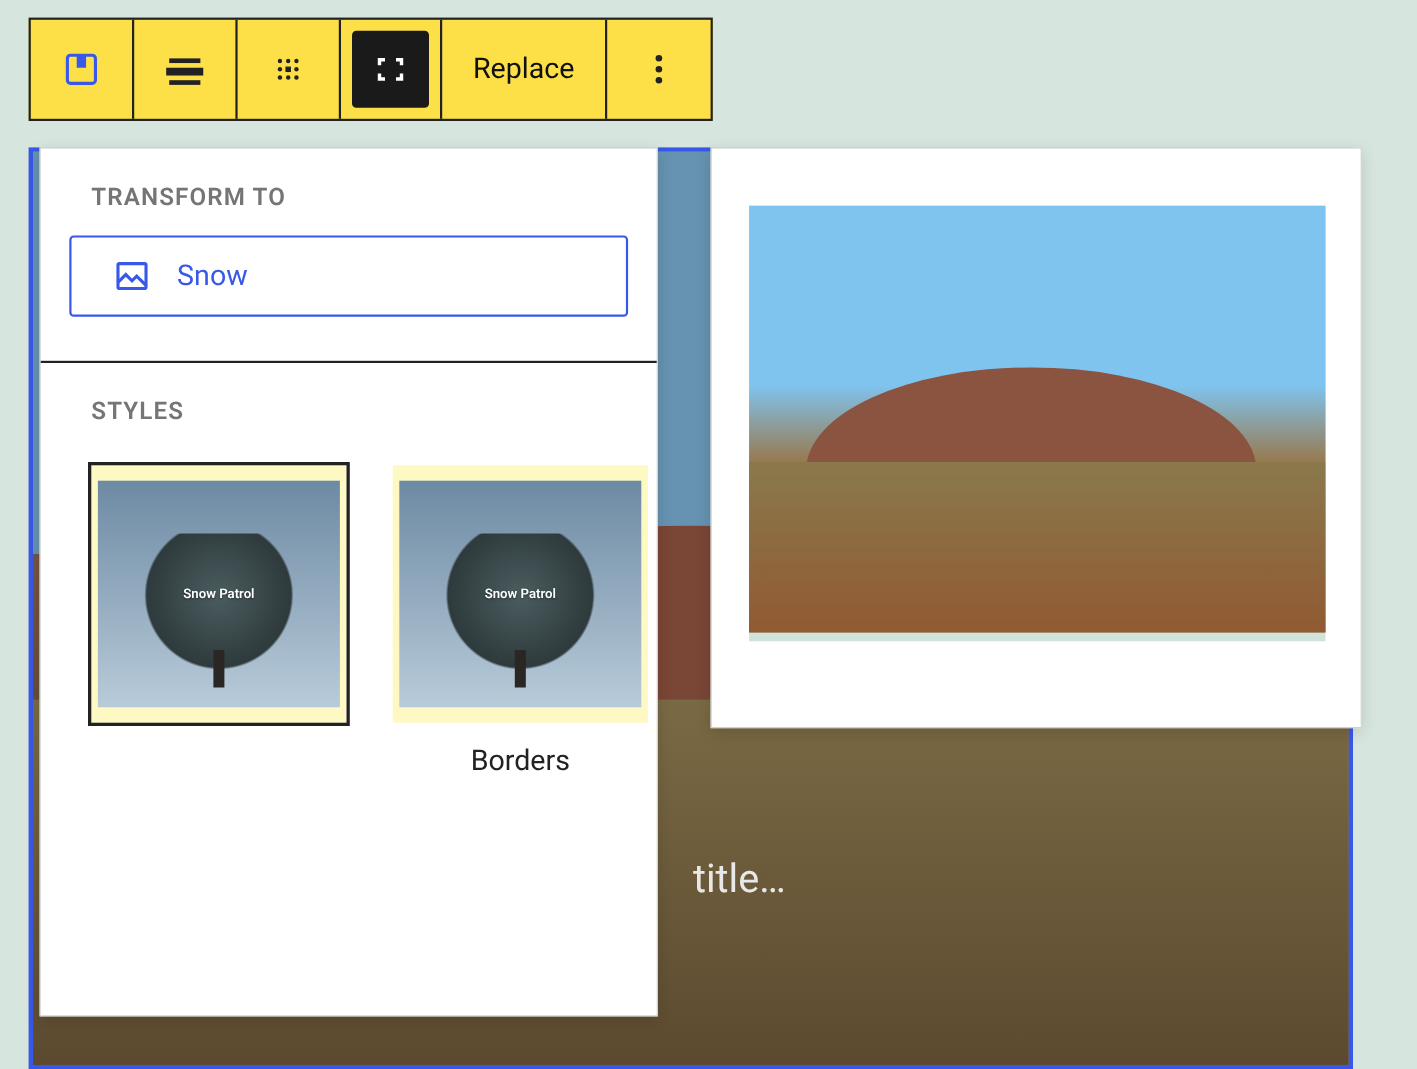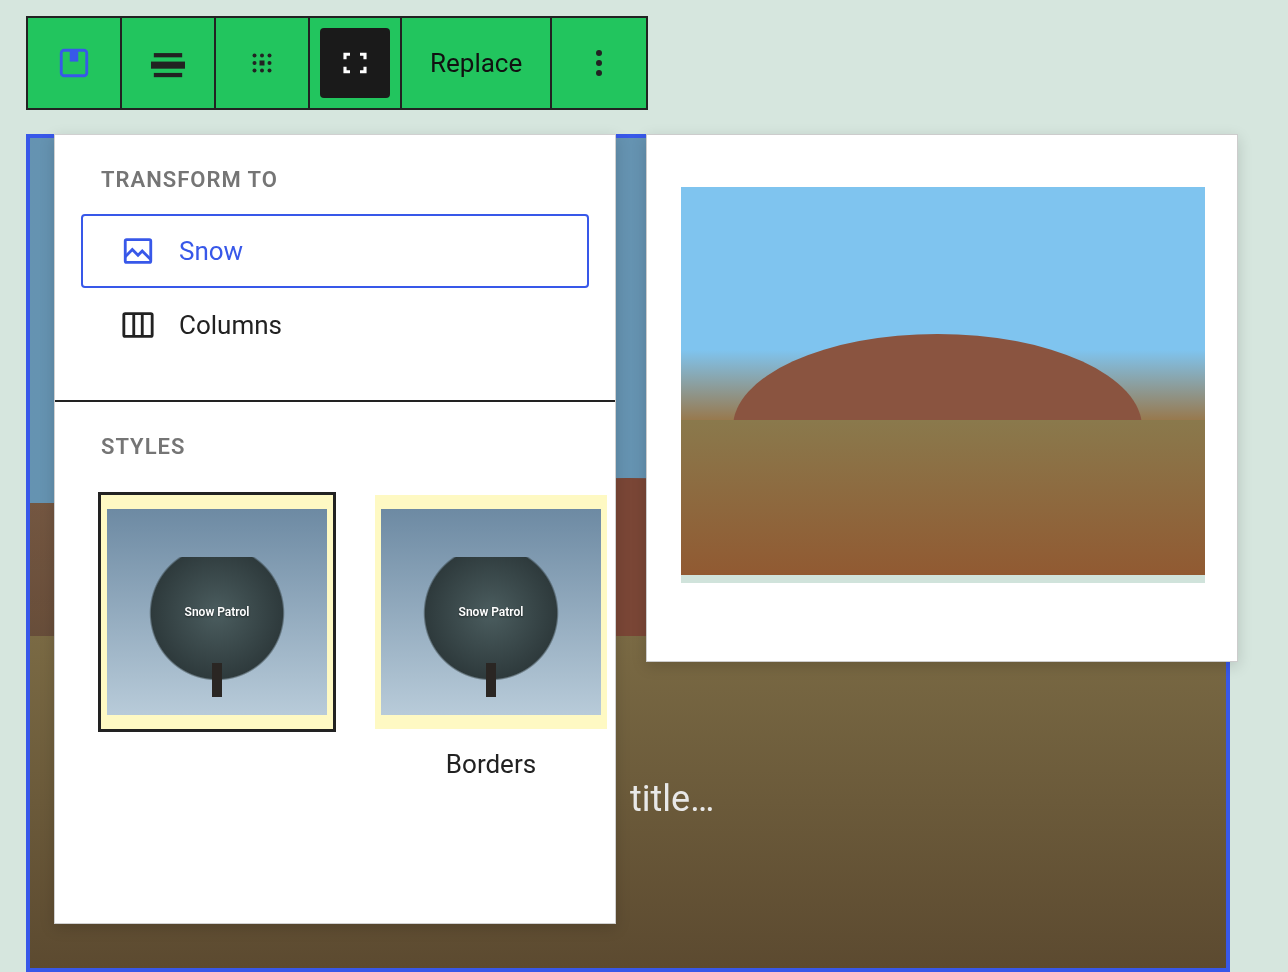--- a/index.html
+++ b/index.html
@@ -6,21 +6,21 @@
   body {
     font-family: -apple-system, BlinkMacSystemFont, "Segoe UI", Roboto, sans-serif;
     background: #d6e6de;
     width: 1288px;
     height: 972px;
     overflow: hidden;
     position: relative;
   }
   .toolbar {
     display: flex;
-    background: #22c55e;
+    background: #fde047;
     border: 2px solid #222;
     position: absolute;
     top: 16px;
     left: 26px;
     height: 94px;
   }
   .toolbar-btn {
     width: 94px;
     height: 90px;
     display: flex;
@@ -88,21 +88,20 @@
   .transform-panel {
     position: absolute;
     top: 134px;
     left: 36px;
     width: 562px;
     height: 790px;
     background: #fff;
     border: 1px solid #d0d0d0;
     box-shadow: 0 4px 14px rgba(0,0,0,0.15);
     z-index: 10;
-    margin-left: 18px;
   }
   .panel-section { padding: 32px 46px 20px 46px; }
   .panel-heading {
     font-size: 22px;
     letter-spacing: 1px;
     color: #757575;
     font-weight: 600;
     text-transform: uppercase;
     margin-bottom: 22px;
   }
@@ -285,30 +284,20 @@
     <div class="transform-option selected">
       <span class="opt-icon">
         <svg width="34" height="34" viewBox="0 0 24 24" fill="none" stroke="#3858e9" stroke-width="2">
           <rect x="3" y="4" width="18" height="16" rx="1"></rect>
           <path d="M3 16l5-5 4 4 3-3 6 6"></path>
         </svg>
       </span>
       <span>Snow</span>
     </div>
 
-    <div class="transform-option">
-      <span class="opt-icon">
-        <svg width="34" height="30" viewBox="0 0 24 20" fill="none" stroke="#222" stroke-width="2">
-          <rect x="2" y="2" width="20" height="16" rx="1"></rect>
-          <line x1="9" y1="2" x2="9" y2="18"></line>
-            <line x1="15" y1="2" x2="15" y2="18"></line>
-        </svg>
-      </span>
-      <span>Columns</span>
-    </div>
 
   </div>
 
   <div class="section-divider"></div>
 
   <div class="panel-section">
     <div class="panel-heading">Styles</div>
     <div class="styles-row">
       <div class="style-card selected">
         <div class="style-thumb">

